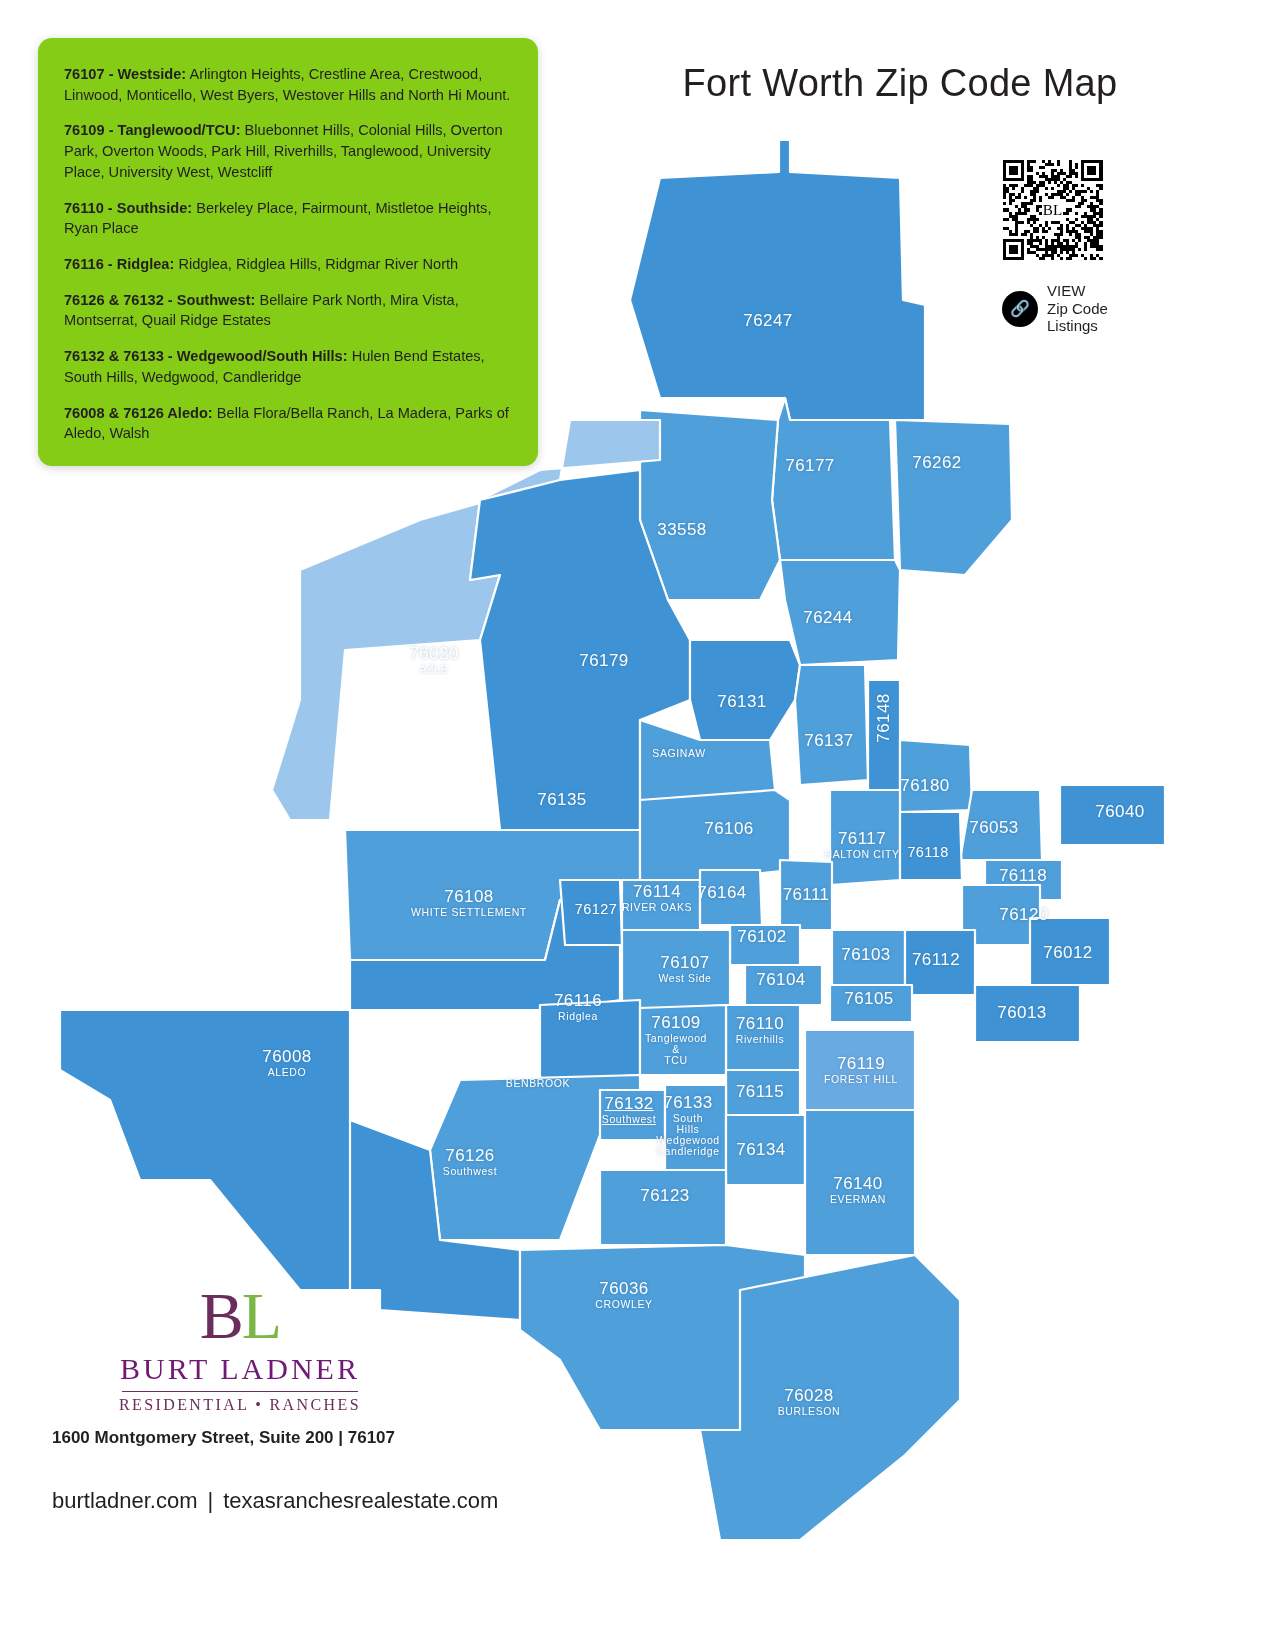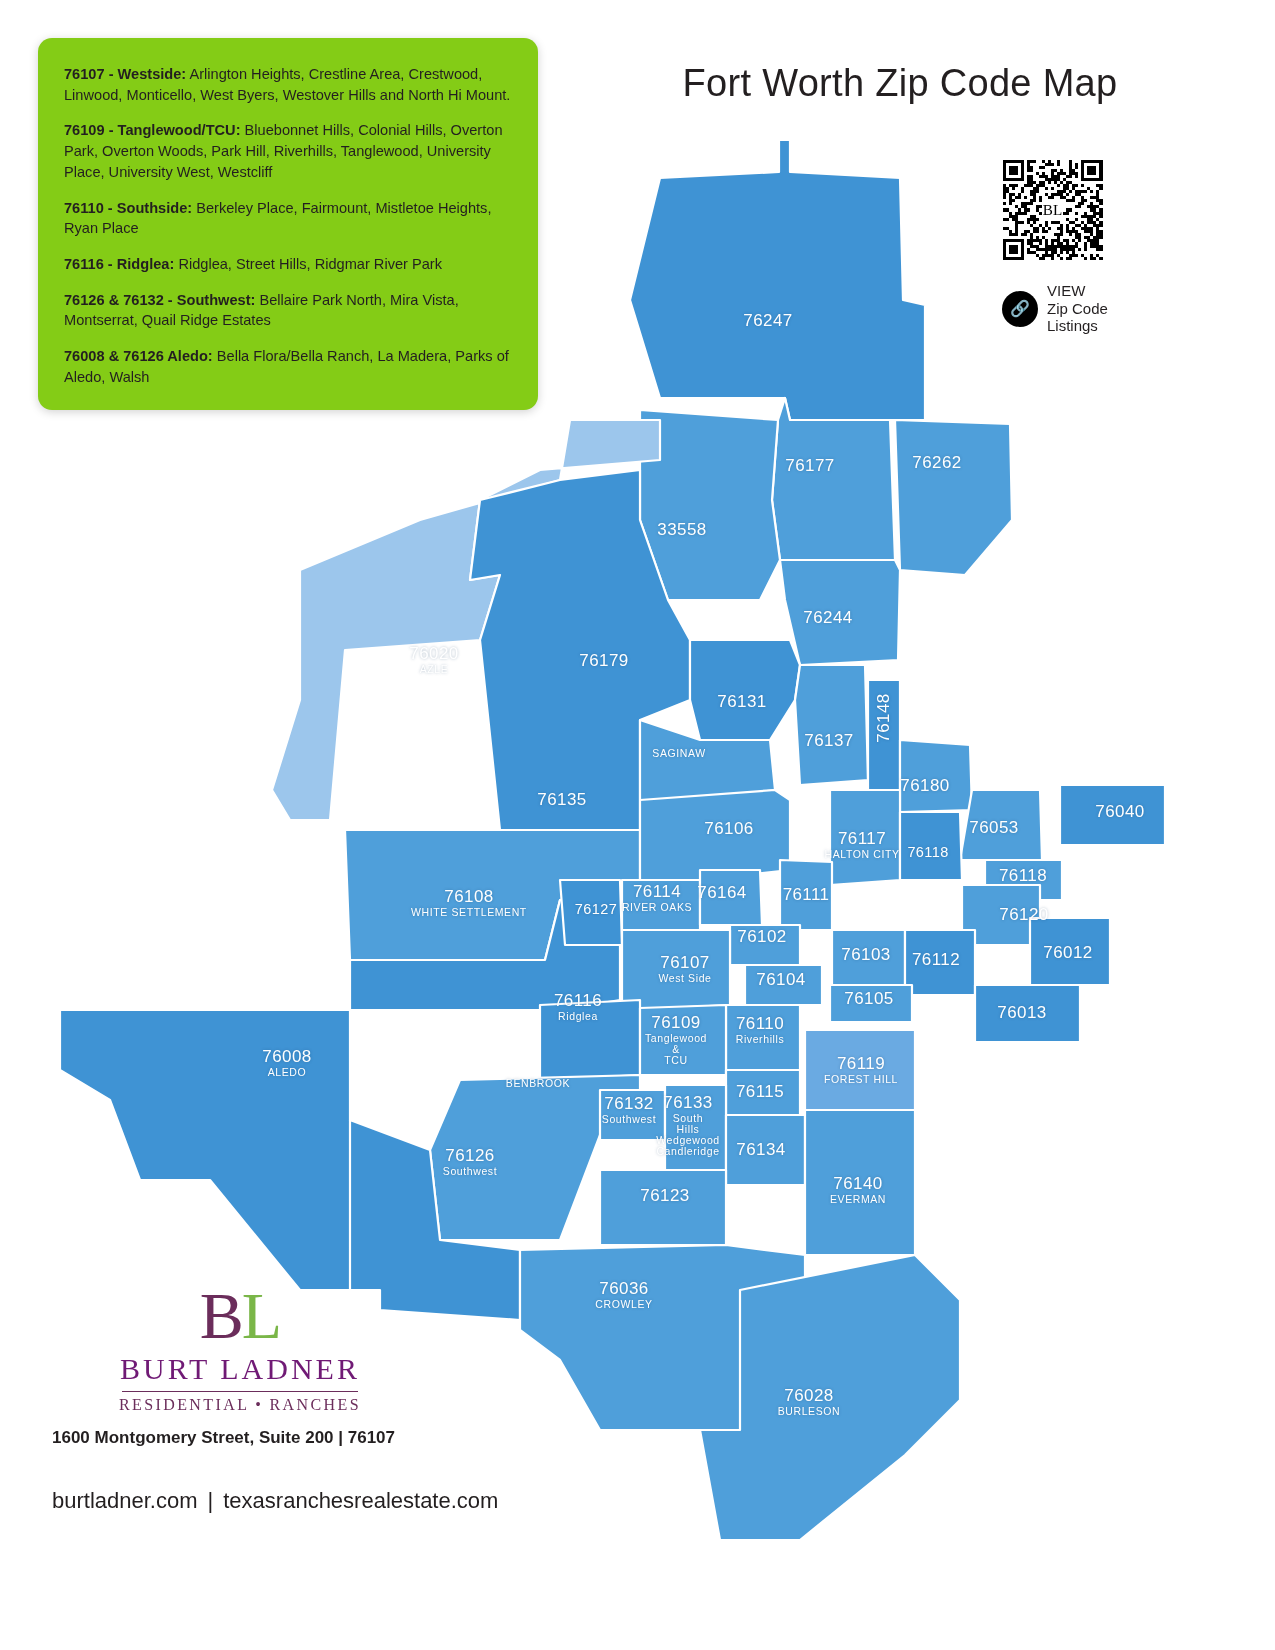--- a/index.html
+++ b/index.html
@@ -395,21 +395,21 @@
       <div class="zlabel" style="left: 861px; top: 1070px;">
         <span class="code">76119</span>
         <span class="sub">FOREST HILL</span>
       </div>
       <div class="zlabel" style="left: 538px; top: 1083px;">
         <span class="sub">BENBROOK</span>
       </div>
       <div class="zlabel" style="left: 760px; top: 1092px;">
         <span class="code">76115</span>
       </div>
-      <div class="zlabel" style="left: 629px; top: 1110px;">
+      <div class="zlabel" style="left: 629px; top: 1110px; text-decoration: underline;">
         <span class="code">76132</span>
         <span class="sub">Southwest</span>
       </div>
       <div class="zlabel" style="left: 688px; top: 1125px;">
         <span class="code">76133</span>
         <span class="sub">South<br>Hills<br>Wedgewood<br>Candleridge</span>
       </div>
       <div class="zlabel" style="left: 761px; top: 1150px;">
         <span class="code">76134</span>
       </div>
@@ -441,24 +441,27 @@
   <div class="legend-entry">
     <b>76107 - Westside:</b><span> Arlington Heights, Crestline Area, Crestwood, Linwood, Monticello, West Byers, Westover Hills and North Hi Mount.</span>
   </div>
   <div class="legend-entry">
     <b>76109 - Tanglewood/TCU:</b><span> Bluebonnet Hills, Colonial Hills, Overton Park, Overton Woods, Park Hill, Riverhills, Tanglewood, University Place, University West, Westcliff</span>
   </div>
   <div class="legend-entry">
     <b>76110 - Southside:</b><span> Berkeley Place, Fairmount, Mistletoe Heights, Ryan Place</span>
   </div>
   <div class="legend-entry">
-    <b>76116 - Ridglea:</b><span> Ridglea, Street Hills, Ridgmar River Park</span>
+    <b>76116 - Ridglea:</b><span> Ridglea, Ridglea Hills, Ridgmar River North</span>
   </div>
   <div class="legend-entry">
     <b>76126 &amp; 76132 - Southwest:</b><span> Bellaire Park North, Mira Vista, Montserrat, Quail Ridge Estates</span>
+  </div>
+  <div class="legend-entry">
+    <b>76132 &amp; 76133 - Wedgewood/South Hills:</b><span> Hulen Bend Estates, South Hills, Wedgwood, Candleridge</span>
   </div>
   <div class="legend-entry">
     <b>76008 &amp; 76126 Aledo:</b><span> Bella Flora/Bella Ranch, La Madera, Parks of Aledo, Walsh</span>
   </div>
 </div>
 
 <div id="qr-block">
   <svg id="qr-canvas" viewBox="0 0 33 33" shape-rendering="crispEdges">
     <rect width="33" height="33" fill="#ffffff"></rect>
     <g id="qr-cells" fill="#000000">

